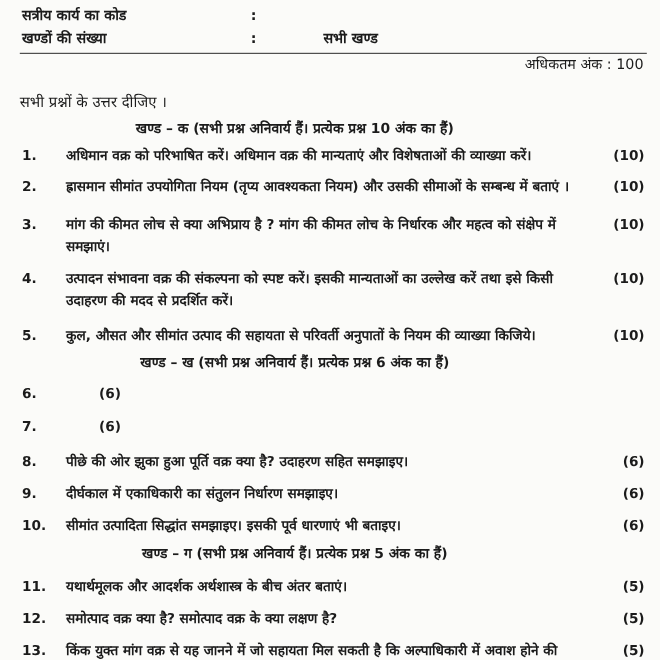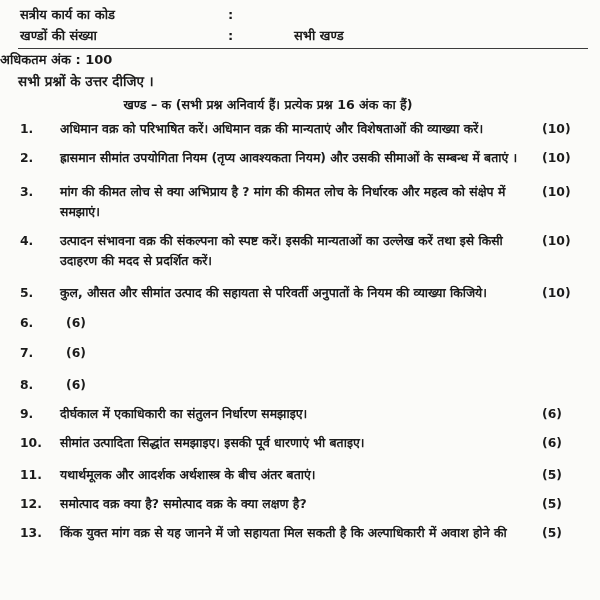--- a/index.html
+++ b/index.html
@@ -17,33 +17,33 @@
   .hdr-row { display:flex; font-weight:700; font-size:13px; line-height:21px;align-items:center; }
   .hdr-label { width:208px; }
   .hdr-colon { width:66px; }
   .hdr-value { flex:1; }
   .divider {
     margin:2px 12px 0 18px;
     border-top:1.6px solid #3c3c3c;
     height:0;
   }
   .max-marks {
-    text-align:left;
+    text-align:right;
     padding-right:15px;
-    font-weight:700;
+    font-weight:400;
     font-size:13px;
     line-height:17px;
     margin-top:2px;
   }
   .instruction {
     padding-left:18px;
-    font-weight:700;
+    font-weight:400;
     font-size:13.5px;
     line-height:18px;
-    margin-top:4px;
+    margin-top:16px;
   }
   
   .sec-title {
     text-align:center;
     font-weight:700;
     font-size:12.6px;
     line-height:17px;
     margin-top:6px;
     padding-right:64px;
   }
@@ -51,21 +51,21 @@
     display:flex;
     align-items:flex-start;
     padding:0 14px 0 20px;
     font-size:12.4px;
     line-height:20px;
     font-weight:600;
     margin-top:9px;
   }
   .q-num { width:40px; flex:0 0 40px; font-weight:700; }
   .q-text { flex:1; padding-right:10px; }
-  .q-marks { width:44px; flex:0 0 44px; text-align:left; padding-left:6px; }
+  .q-marks { width:44px; flex:0 0 44px; text-align:right; padding-left:6px; }
   .mt6  { margin-top:6px; }
   .mt10 { margin-top:10px; }
   .mt12 { margin-top:12px; }
   .mt14 { margin-top:14px; }
 </style>
 </head>
 <body>
 
 <div class="page">
 
@@ -81,21 +81,21 @@
     </div>
   </div>
 
   <div class="divider"></div>
 
   <div class="max-marks">अधिकतम अंक : 100</div>
 
   <div class="instruction">सभी प्रश्नों के उत्तर दीजिए ।</div>
 
   <div>
-    <div class="sec-title">खण्ड – क (सभी प्रश्न अनिवार्य हैं। प्रत्येक प्रश्न 16 अंक का हैं)</div>
+    <div class="sec-title">खण्ड – क (सभी प्रश्न अनिवार्य हैं। प्रत्येक प्रश्न 10 अंक का हैं)</div>
 
     <div class="q-row mt6">
       <span class="q-num">1.</span>
       <span class="q-text">अधिमान वक्र को परिभाषित करें। अधिमान वक्र की मान्यताएं और विशेषताओं की व्याख्या करें।</span>
       <span class="q-marks">(10)</span>
     </div>
     <div class="q-row">
       <span class="q-num">2.</span>
       <span class="q-text">ह्रासमान सीमांत उपयोगिता नियम (तृप्य आवश्यकता नियम) और उसकी सीमाओं के सम्बन्ध में बताएं ।</span>
       <span class="q-marks">(10)</span>
@@ -111,46 +111,49 @@
       <span class="q-marks">(10)</span>
     </div>
     <div class="q-row mt12">
       <span class="q-num">5.</span>
       <span class="q-text">कुल, औसत और सीमांत उत्पाद की सहायता से परिवर्ती अनुपातों के नियम की व्याख्या किजिये।</span>
       <span class="q-marks">(10)</span>
     </div>
   </div>
 
   <div>
+    <div class="sec-title">खण्ड – ख (सभी प्रश्न अनिवार्य हैं। प्रत्येक प्रश्न 6 अंक का हैं)</div>
 
     <div class="q-row mt10">
       <span class="q-num">6.</span>
       <span class="q-marks">(6)</span>
     </div>
     <div class="q-row mt10">
       <span class="q-num">7.</span>
       <span class="q-marks">(6)</span>
     </div>
     <div class="q-row mt12">
       <span class="q-num">8.</span>
+      <span class="q-text">पीछे की ओर झुका हुआ पूर्ति वक्र क्या है? उदाहरण सहित समझाइए।</span>
       <span class="q-marks">(6)</span>
     </div>
     <div class="q-row">
       <span class="q-num">9.</span>
       <span class="q-text">दीर्घकाल में एकाधिकारी का संतुलन निर्धारण समझाइए।</span>
       <span class="q-marks">(6)</span>
     </div>
     <div class="q-row">
       <span class="q-num">10.</span>
       <span class="q-text">सीमांत उत्पादिता सिद्धांत समझाइए। इसकी पूर्व धारणाएं भी बताइए।</span>
       <span class="q-marks">(6)</span>
     </div>
   </div>
 
   <div>
+    <div class="sec-title">खण्ड – ग (सभी प्रश्न अनिवार्य हैं। प्रत्येक प्रश्न 5 अंक का हैं)</div>
 
     <div class="q-row mt12">
       <span class="q-num">11.</span>
       <span class="q-text">यथार्थमूलक और आदर्शक अर्थशास्त्र के बीच अंतर बताएं।</span>
       <span class="q-marks">(5)</span>
     </div>
     <div class="q-row">
       <span class="q-num">12.</span>
       <span class="q-text">समोत्पाद वक्र क्या है? समोत्पाद वक्र के क्या लक्षण है?</span>
       <span class="q-marks">(5)</span>

